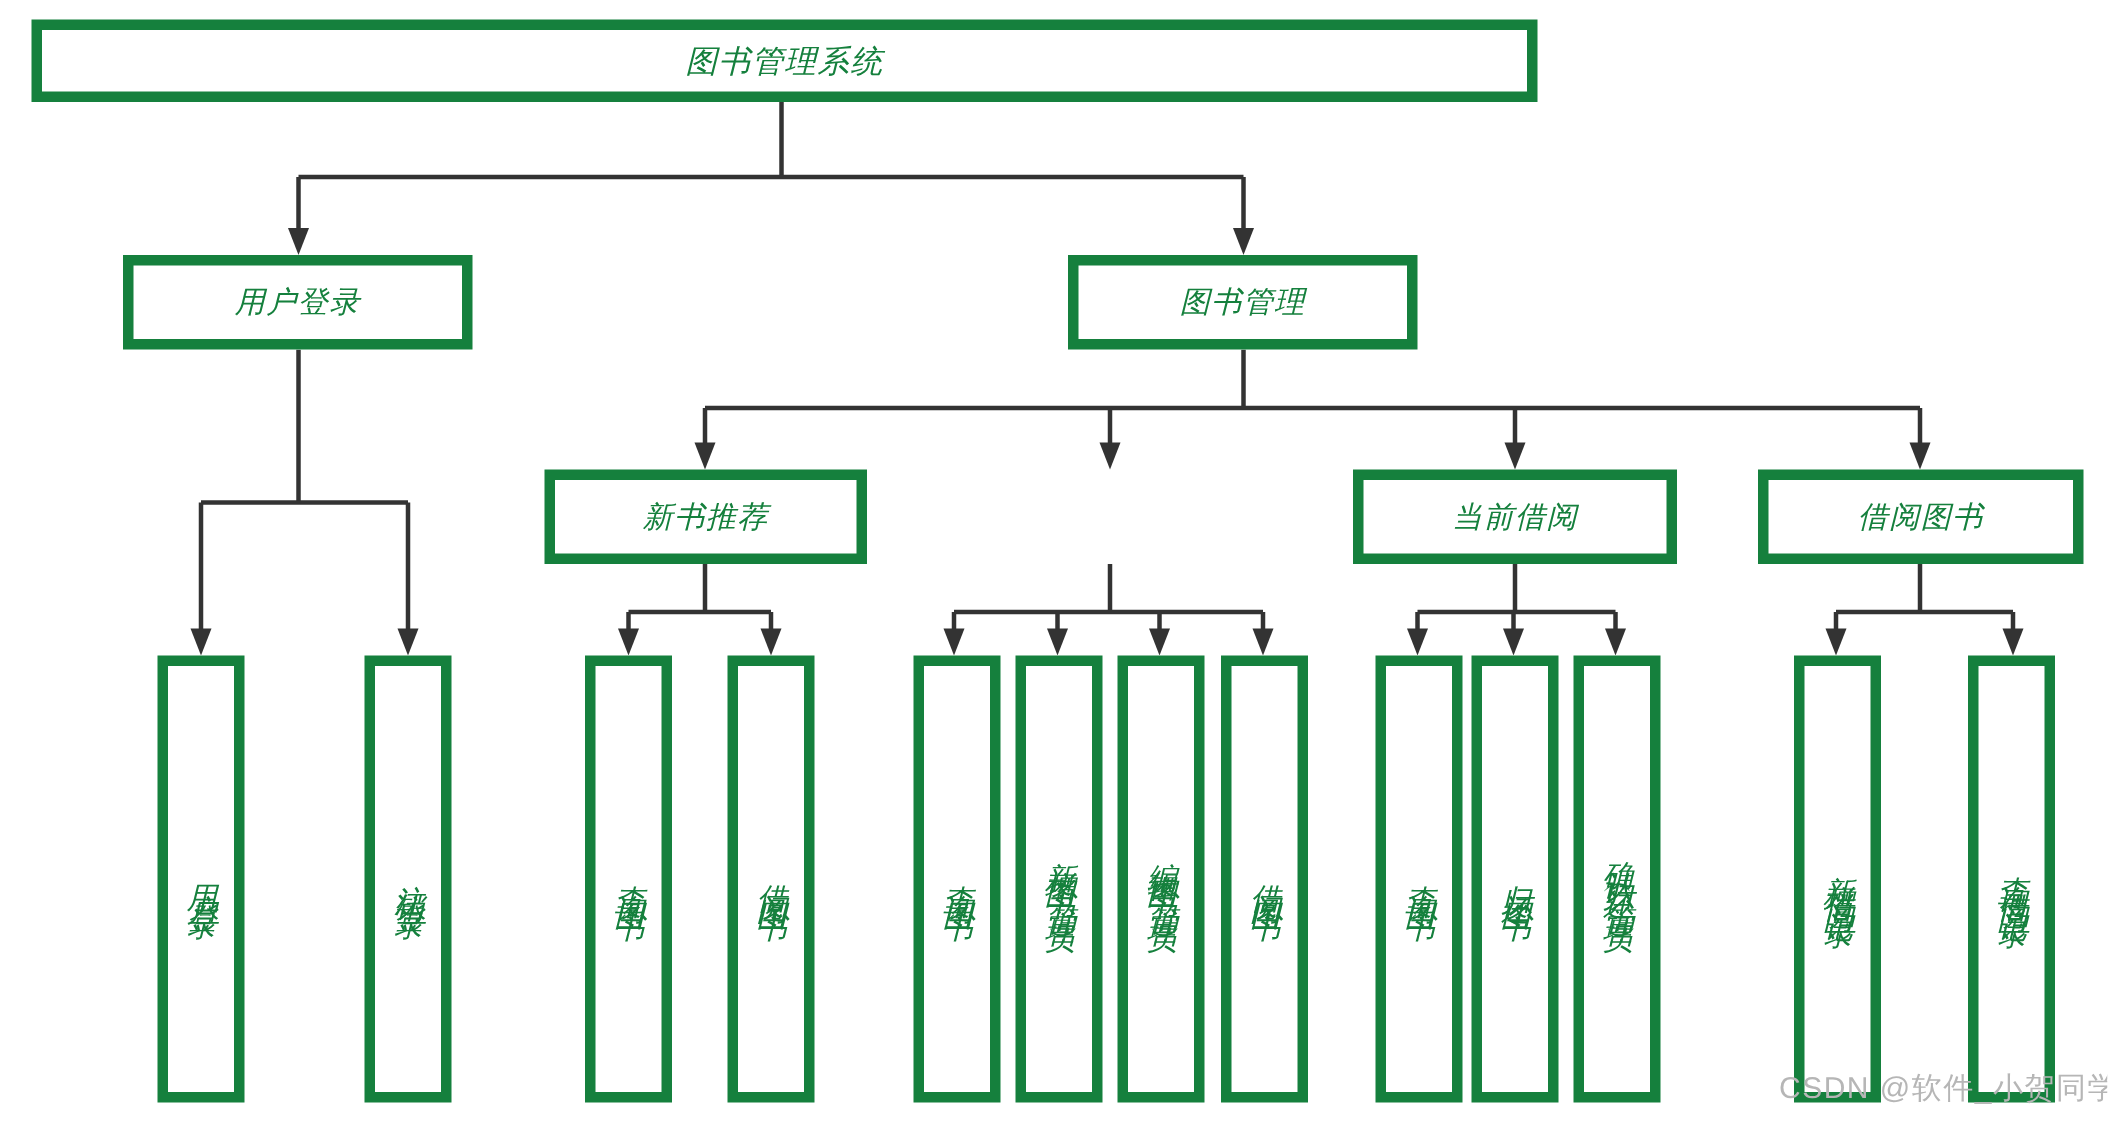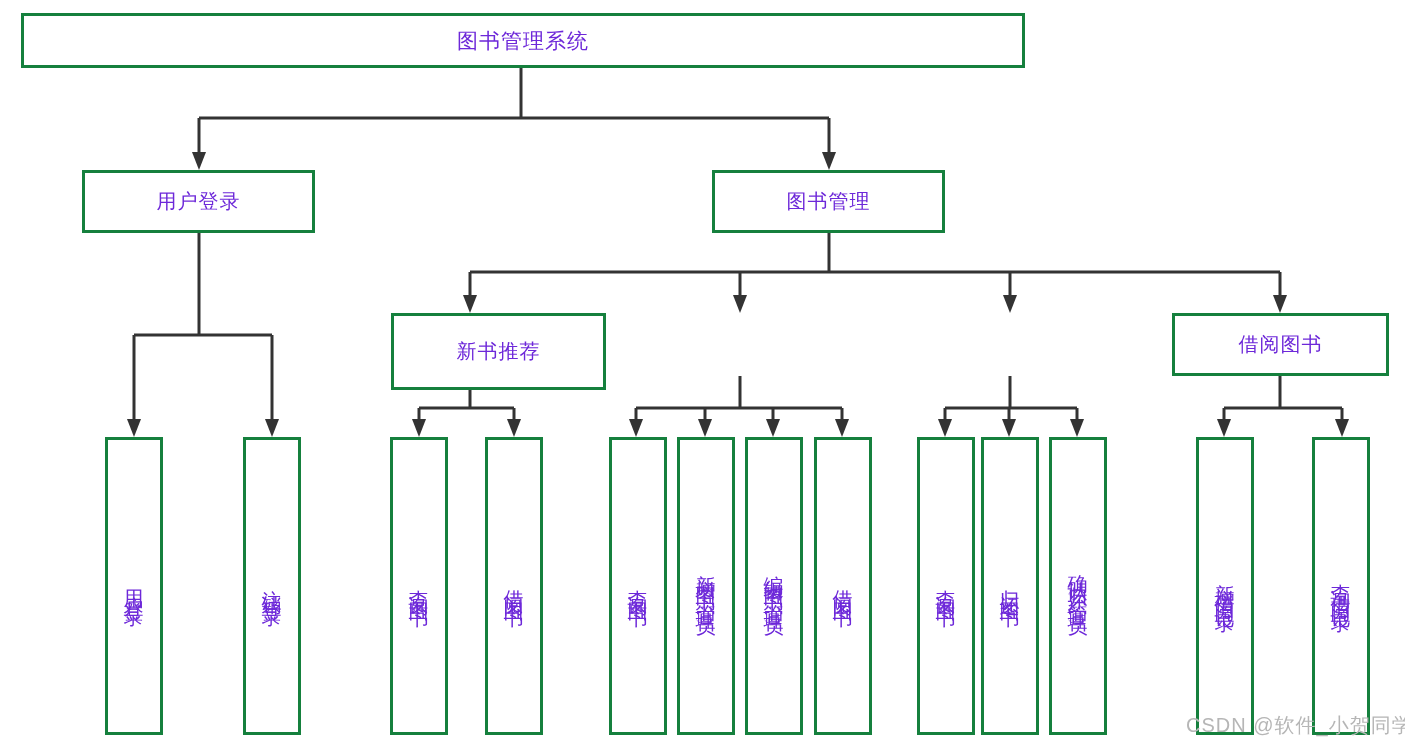--- a/index.html
+++ b/index.html
@@ -8,24 +8,25 @@
     width:1405px;height:747px;
     background:#ffffff;
     font-family:"Liberation Sans","DejaVu Sans",sans-serif;
     overflow:hidden;
   }
   #wires{position:absolute;left:0;top:0;z-index:1;}
   .box{
     position:absolute;
     box-sizing:border-box;
     background:#ffffff;
-    border:3px solid #15803d;
+    border:7px solid #15803d;
     display:flex;align-items:center;justify-content:center;
-    color:#6d28d9;
+    color:#15803d;
     z-index:2;
+    font-style:italic;
   }
   .h-label{font-size:20px;letter-spacing:1px;white-space:nowrap;}
   .root .h-label{font-size:21px;}
   .leaf{width:58px;top:437px;height:298px;}
   .v-label{
     writing-mode:vertical-rl;
     text-orientation:mixed;
     font-size:20px;
     letter-spacing:6px;
     line-height:1;
@@ -126,22 +127,25 @@
     <span class="h-label">图书管理系统</span>
   </div>
 
   <div class="box" style="left:82px;top:170px;width:233px;height:63px;">
     <span class="h-label">用户登录</span>
   </div>
   <div class="box" style="left:712px;top:170px;width:233px;height:63px;">
     <span class="h-label">图书管理</span>
   </div>
 
-  <div class="box" style="left:363px;top:313px;width:215px;height:77px;margin-left:28px;">
+  <div class="box" style="left:363px;top:313px;width:215px;height:63px;">
     <span class="h-label">新书推荐</span>
+  </div>
+  <div class="box" style="left:902px;top:313px;width:216px;height:63px;">
+    <span class="h-label">当前借阅</span>
   </div>
   <div class="box" style="left:1172px;top:313px;width:217px;height:63px;">
     <span class="h-label">借阅图书</span>
   </div>
 
   <div class="box leaf" style="left:105px;">
     <span class="v-label">用户登录</span>
   </div>
   <div class="box leaf" style="left:243px;">
     <span class="v-label">注销登录</span>

